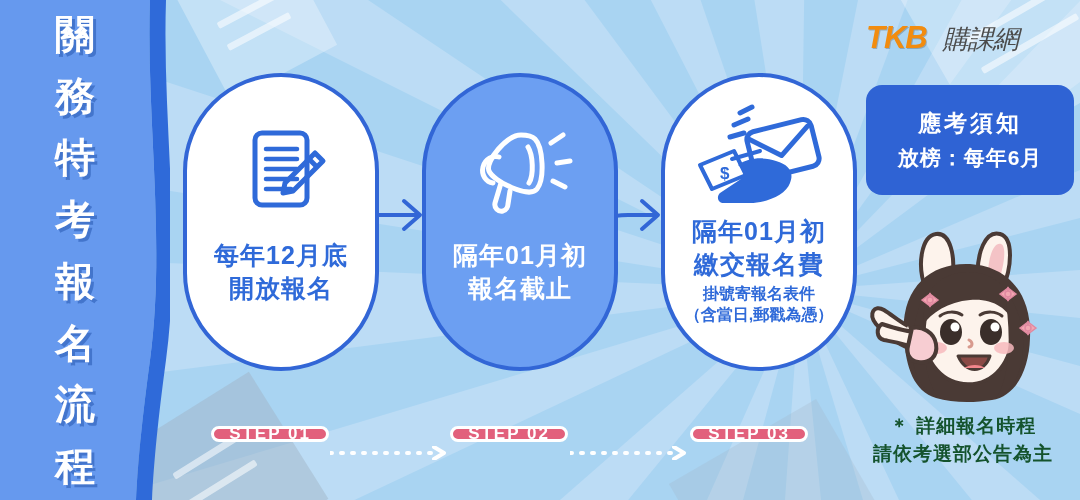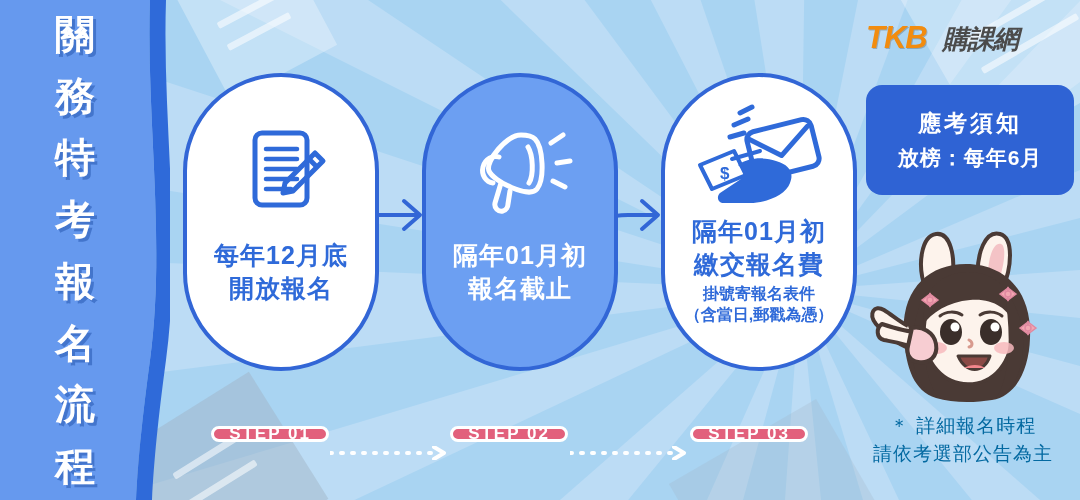--- a/index.html
+++ b/index.html
@@ -56,33 +56,33 @@
   }
   .dotline{position:absolute;top:446px;height:14px;}
 
   
   .logo{position:absolute;left:866px;top:20px;display:flex;align-items:baseline;gap:14px;}
   .logo .tkb{
     font-size:31px;font-weight:bold;font-style:italic;color:#F28C0F;letter-spacing:-1px;
     text-shadow:1px 1px 0 rgba(80,80,80,.35);
   }
   .logo .cn{
-    font-size:26px;font-weight:bold;font-style:italic;color:#4b4b4b;margin-left:2px;letter-spacing:-1px;
+    font-size:26px;font-weight:normal;font-style:italic;color:#4b4b4b;margin-left:2px;letter-spacing:-1px;
   }
   .infobox{
     position:absolute;left:866px;top:85px;width:208px;height:110px;
     background:#2f63d4;border-radius:16px;
     display:flex;flex-direction:column;align-items:center;justify-content:center;
     color:#fff;
   }
   .infobox .ttl{font-size:23px;font-weight:bold;letter-spacing:3px;margin-bottom:6px;}
   .infobox .row{font-size:21px;font-weight:bold;letter-spacing:1px;line-height:1.28;}
   .footnote{
     position:absolute;left:846px;top:412px;width:234px;text-align:center;
-    color:#0369a1;font-size:19px;font-weight:normal;line-height:1.45;letter-spacing:1px;
+    color:#14532d;font-size:19px;font-weight:bold;line-height:1.45;letter-spacing:1px;
   }
   .mascot{position:absolute;left:852px;top:228px;width:228px;height:190px;}
 </style>
 </head>
 <body>
 
 <div id="stage">
 
   <div class="bg-base"></div>
 

